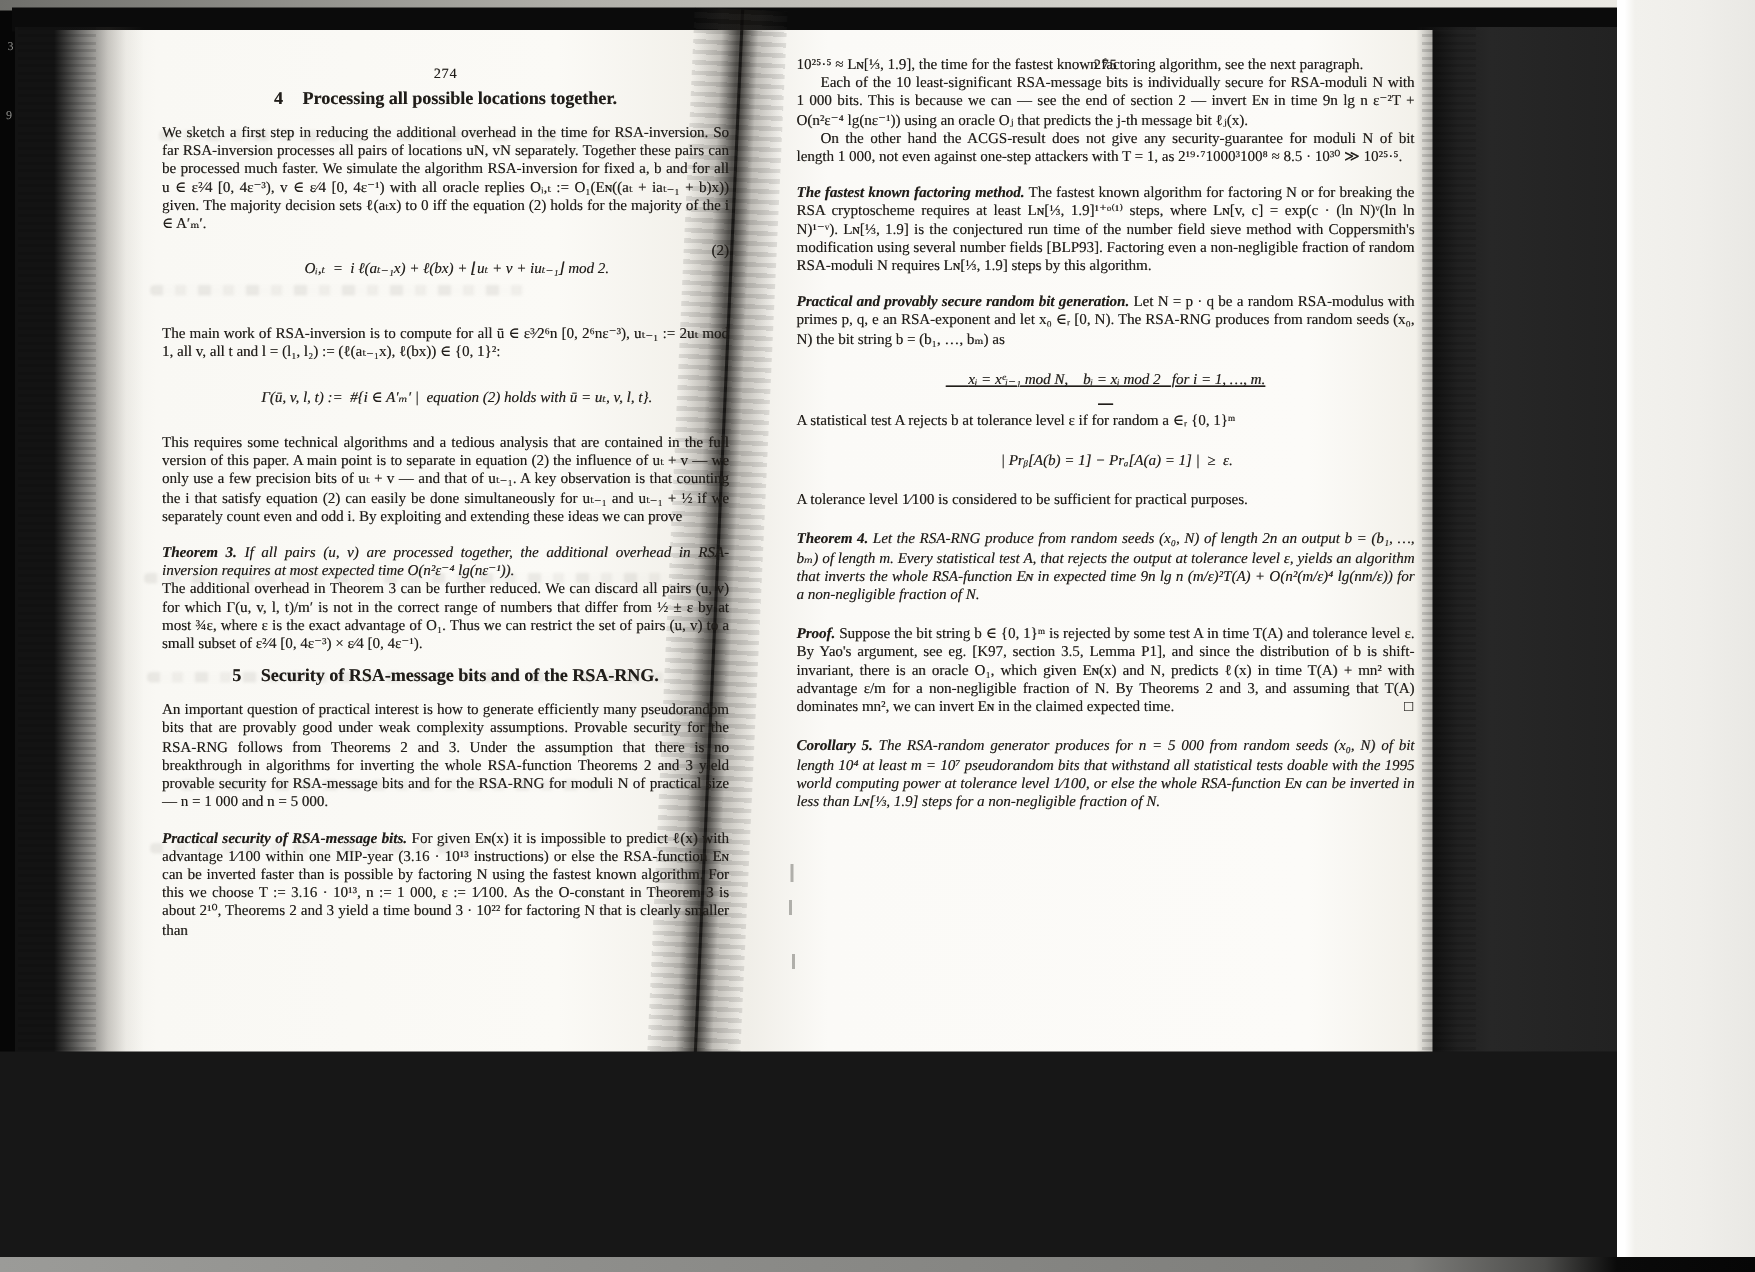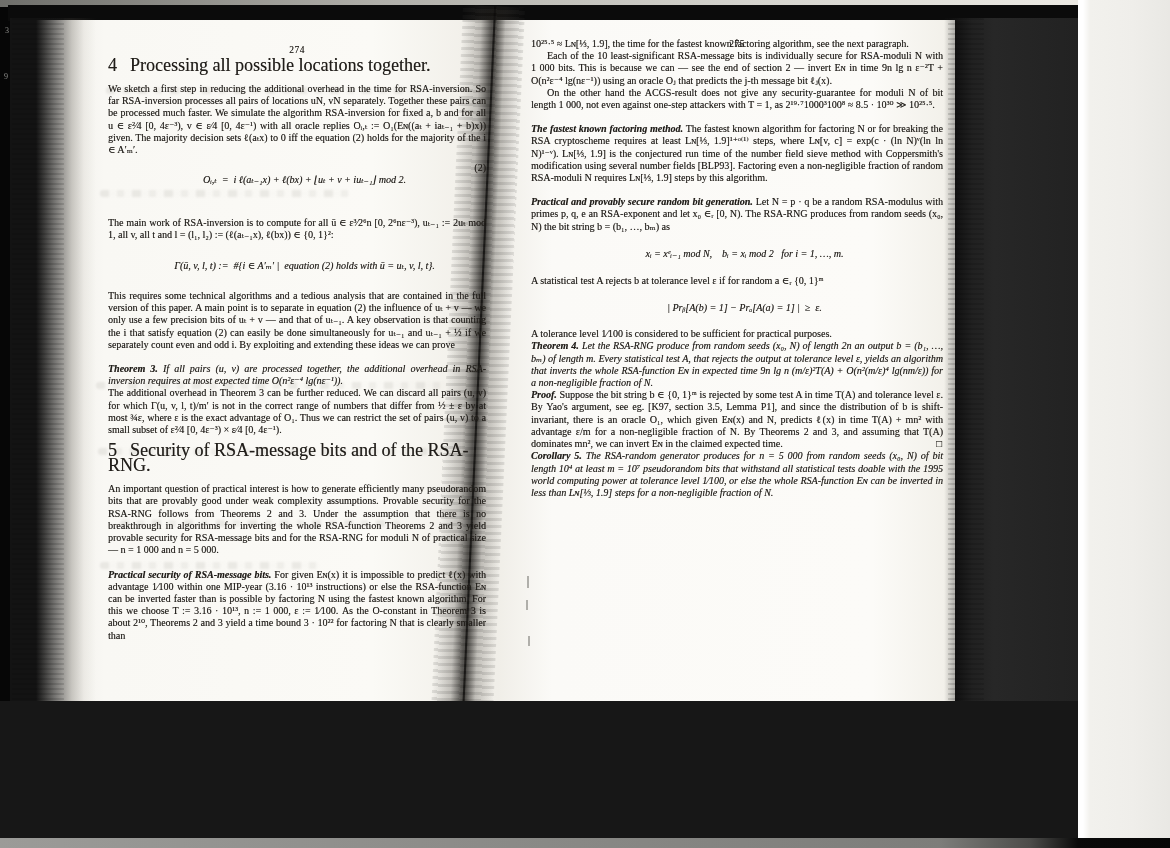--- a/index.html
+++ b/index.html
@@ -42,30 +42,30 @@
           background:repeating-linear-gradient(90deg,rgba(105,100,92,.4) 0 9px,rgba(150,145,138,.06) 9px 17px,
               rgba(118,112,104,.3) 17px 24px,rgba(160,155,148,.05) 24px 32px);}
   .mark-v{position:absolute;width:2px;background:rgba(92,90,85,.45);filter:blur(.5px);}
 
   
   .col{position:absolute;color:#201d19;font-size:10px;line-height:12.2px;text-align:justify;
        text-shadow:.2px 0 0 rgba(32,29,25,.55);}
   .left-col{left:108px;top:44px;width:378px;}
   .right-col{left:531px;top:38px;width:412px;}
   .pagenum{position:absolute;top:0;left:0;right:0;text-align:center;font-size:9.5px;letter-spacing:.5px;line-height:12px;}
-  .sec-head{margin:14px 0 0 0;font-weight:normal;font-size:18px;line-height:15px;text-align:left;}
+  .sec-head{margin:14px 0 0 0;font-weight:bold;font-size:12px;line-height:15px;text-align:center;}
   .sec-head.h5{margin-top:7px;}
   .sec-num{margin-right:13px;}
   p.body{margin:0;}
   p.gap{margin-top:10px;}
   .indent{text-indent:16px;}
   .eq{margin:6px 0;text-align:center;font-style:italic;white-space:pre;position:relative;}
   .eq-num{position:absolute;right:0;top:0;font-style:normal;}
   .blk{margin-top:12px;}
-  .blk14{}
+  .blk14{margin-top:14px;}
   .thm{font-style:italic;}
   .lead{font-weight:bold;font-style:italic;}
   .proof-block{position:relative;}
   .qed{position:absolute;right:1px;bottom:0;font-size:10px;font-style:normal;}
   .first-right{margin-top:16px;font-family:Liberation Serif, serif;}
 </style>
 </head>
 <body>
 
 <div class="scene">
@@ -145,21 +145,21 @@
     <div class="blk">
       <span class="lead">The fastest known factoring method.</span>
       <span>The fastest known algorithm for factoring N or for breaking the RSA cryptoscheme requires at least Lɴ[⅓, 1.9]¹⁺ᵒ⁽¹⁾ steps, where Lɴ[v, c] = exp(c · (ln N)ᵛ(ln ln N)¹⁻ᵛ). Lɴ[⅓, 1.9] is the conjectured run time of the number field sieve method with Coppersmith's modification using several number fields [BLP93]. Factoring even a non-negligible fraction of random RSA-moduli N requires Lɴ[⅓, 1.9] steps by this algorithm.</span>
     </div>
 
     <div class="blk">
       <span class="lead">Practical and provably secure random bit generation.</span>
       <span>Let N = p · q be a random RSA-modulus with primes p, q, e an RSA-exponent and let x₀ ∈ᵣ [0, N). The RSA-RNG produces from random seeds (x₀, N) the bit string b = (b₁, …, bₘ) as</span>
     </div>
 
-    <div class="eq" style="margin:3px 0;">
+    <div class="eq" style="margin:3px 0;text-decoration:underline;">
       <span>xᵢ = xᵉᵢ₋₁ mod N,    bᵢ = xᵢ mod 2   for i = 1, …, m.</span>
     </div>
 
     <p class="body">A statistical test A rejects b at tolerance level ε if for random a ∈ᵣ {0, 1}ᵐ</p>
 
     <div class="eq" style="margin:2px 0;font-style:italic;">
       <span>| Prᵦ[A(b) = 1] − Prₐ[A(a) = 1] |  ≥  ε.</span>
     </div>
 
     <p class="body">A tolerance level 1⁄100 is considered to be sufficient for practical purposes.</p>

